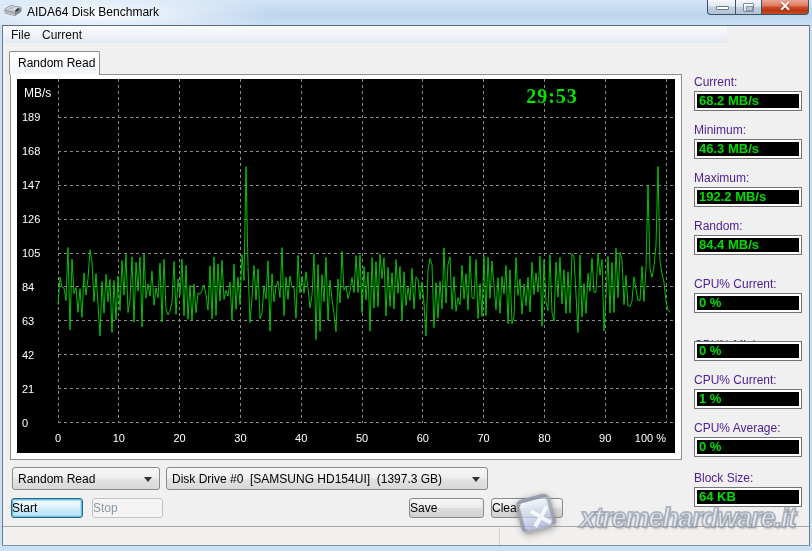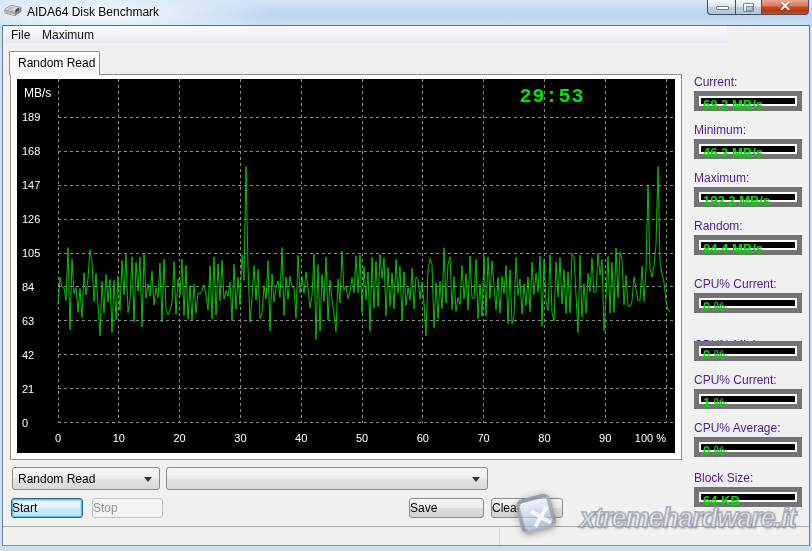--- a/index.html
+++ b/index.html
@@ -48,26 +48,26 @@
   font-size:12px; color:#000; padding:4px 0 0 8px; z-index:5;
   background:linear-gradient(#fefefe,#f3f5f8); }
 
 
 #chartframe { left:10px; top:74px; width:672px; height:386px; background:#fff; border:1px solid #8e8e8e; z-index:1; }
 #tabjoin { left:10px; top:74px; width:89px; height:1px; background:#fdfdfd; z-index:6; }
 #plot { left:17px; top:79px; width:658px; height:374px; background:#000; z-index:2; }
 .axl { font-family:"Liberation Sans", sans-serif; font-size:11px; fill:#fff; }
 #mbs { left:24px; top:86px; color:#fff; font-size:12px; z-index:3; }
 #timer { left:500px; top:85px; width:104px; text-align:center; color:#00e400;
-  font-family:Liberation Mono, monospace; font-weight:bold; font-size:20px; letter-spacing:1px; z-index:3; }
+  font-family:Liberation Serif, serif; font-weight:bold; font-size:20px; letter-spacing:1px; z-index:3; }
 
 
 .plab { position:absolute; left:694px; font-size:12px; color:#4c1d95; }
 .pbox { position:absolute; left:694px; width:108px; height:20px; background:#000;
-  border:5px solid #737373; box-shadow:inset 0 0 0 2px #fff; }
+  border:1px solid #737373; box-shadow:inset 0 0 0 2px #fff; }
 .pbox span { position:absolute; left:4px; top:2px; height:14px; line-height:14px; color:#00dc00; font-size:13px; font-weight:bold; }
 
 
 .combo { position:absolute; top:467px; height:23px; border:1px solid #8b8b8b; border-radius:3px;
   background:linear-gradient(#f6f6f6,#efefef 45%,#e2e2e2 55%,#d8d8d8); font-size:12px; color:#000; }
 .combo .t { position:absolute; left:5px; top:4px; white-space:pre; }
 .combo .ar { position:absolute; right:7px; top:9px; width:0; height:0;
   border-left:4px solid transparent; border-right:4px solid transparent; border-top:5px solid #333; }
 #combo1 { left:12px; width:148px; }
 #combo2 { left:166px; width:322px; }
@@ -121,21 +121,21 @@
       <div class="g"></div>
     </div>
   <div class="cap" id="cclose">
       <div class="g">✕</div>
     </div>
 </div>
 <div class="abs" id="titleline"></div>
 
 <div class="abs" id="menubar">
     <span style="left:8px">File</span>
-    <span style="left:39px">Maximum</span>
+    <span style="left:39px">Current</span>
   </div>
 
 <div class="abs" id="borderL"></div>
 <div class="abs" id="edgeL"></div>
 <div class="abs" id="edgeR"></div>
 <div class="abs" id="borderR"></div>
 <div class="abs" id="edgeB"></div>
 <div class="abs" id="borderB"></div>
 
 <div class="abs" id="chartframe"></div>
@@ -229,20 +229,21 @@
 <div class="plab" style="top:470.5px">Block Size:</div>
 <div class="pbox" style="top:486.5px">
     <span>64 KB</span>
   </div>
 
 <div class="combo" id="combo1">
     <span class="t">Random Read</span>
     <span class="ar"></span>
   </div>
 <div class="combo" id="combo2">
+    <span class="t">Disk Drive #0  [SAMSUNG HD154UI]  (1397.3 GB)</span>
     <span class="ar"></span>
   </div>
 
 <div class="btn" id="bstart">Start</div>
 <div class="btn" id="bstop">Stop</div>
 <div class="btn" id="bsave">Save</div>
 <div class="btn" id="bclear">Clear</div>
 
 <div class="abs" id="statline"></div>
 <div class="abs" id="statbar"></div>

